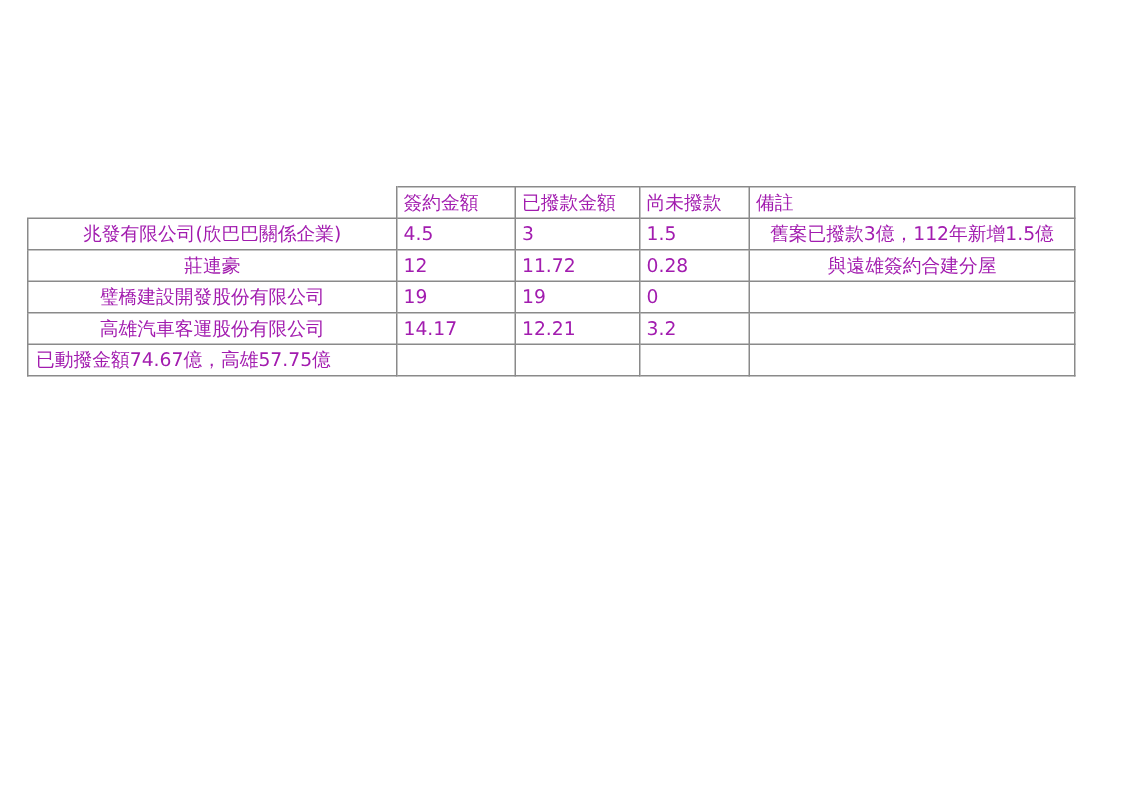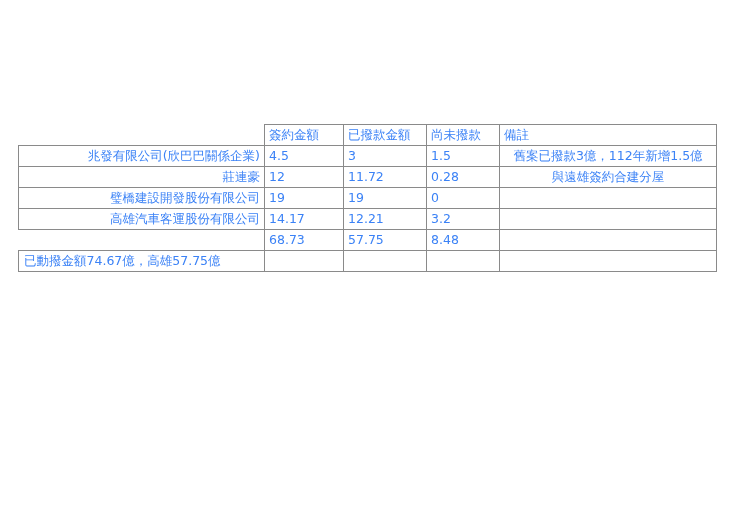--- a/index.html
+++ b/index.html
@@ -17,21 +17,21 @@
     position: absolute;
     left: 18px;
     top: 124px;
     width: 714px;
   }
   table.data {
     border-collapse: collapse;
     table-layout: fixed;
     width: 698px;
     font-size: 12.5px;
-    color: #3b82f6;
+    color: #a21caf;
   }
   table.data td {
     border: 1px solid #8a8a8a;
     padding: 2px 4px;
     vertical-align: middle;
     line-height: 1.25;
     height: 21px;
     box-sizing: border-box;
   }
   
@@ -44,21 +44,21 @@
   .hdr td {
     text-align: left;
     font-size: 12.5px;
   }
   .hdr td.blank {
     border-top: none;
     border-left: none;
     border-bottom: 1px solid #8a8a8a;
   }
   .name {
-    text-align: right;
+    text-align: center;
   }
   .num {
     text-align: left;
   }
   .note {
     text-align: center;
     padding-left: 5px;
   }
   .twoline {
     line-height: 1.2;
@@ -132,27 +132,20 @@
         <td class="name">高雄汽車客運股份有限公司</td>
         <td class="num">14.17</td>
         <td class="num">12.21</td>
         <td class="num">3.2</td>
         <td class="note"></td>
       </tr>
 
 
 
 
-      <tr class="totals">
-        <td class="name"></td>
-        <td class="num">68.73</td>
-        <td class="num">57.75</td>
-        <td class="num">8.48</td>
-        <td class="note"></td>
-      </tr>
 
 
 
       <tr class="summary">
         <td class="sum-label">已動撥金額74.67億，高雄57.75億</td>
         <td class="empty"></td>
         <td class="empty"></td>
         <td class="empty"></td>
         <td class="blank-right"></td>
       </tr>

